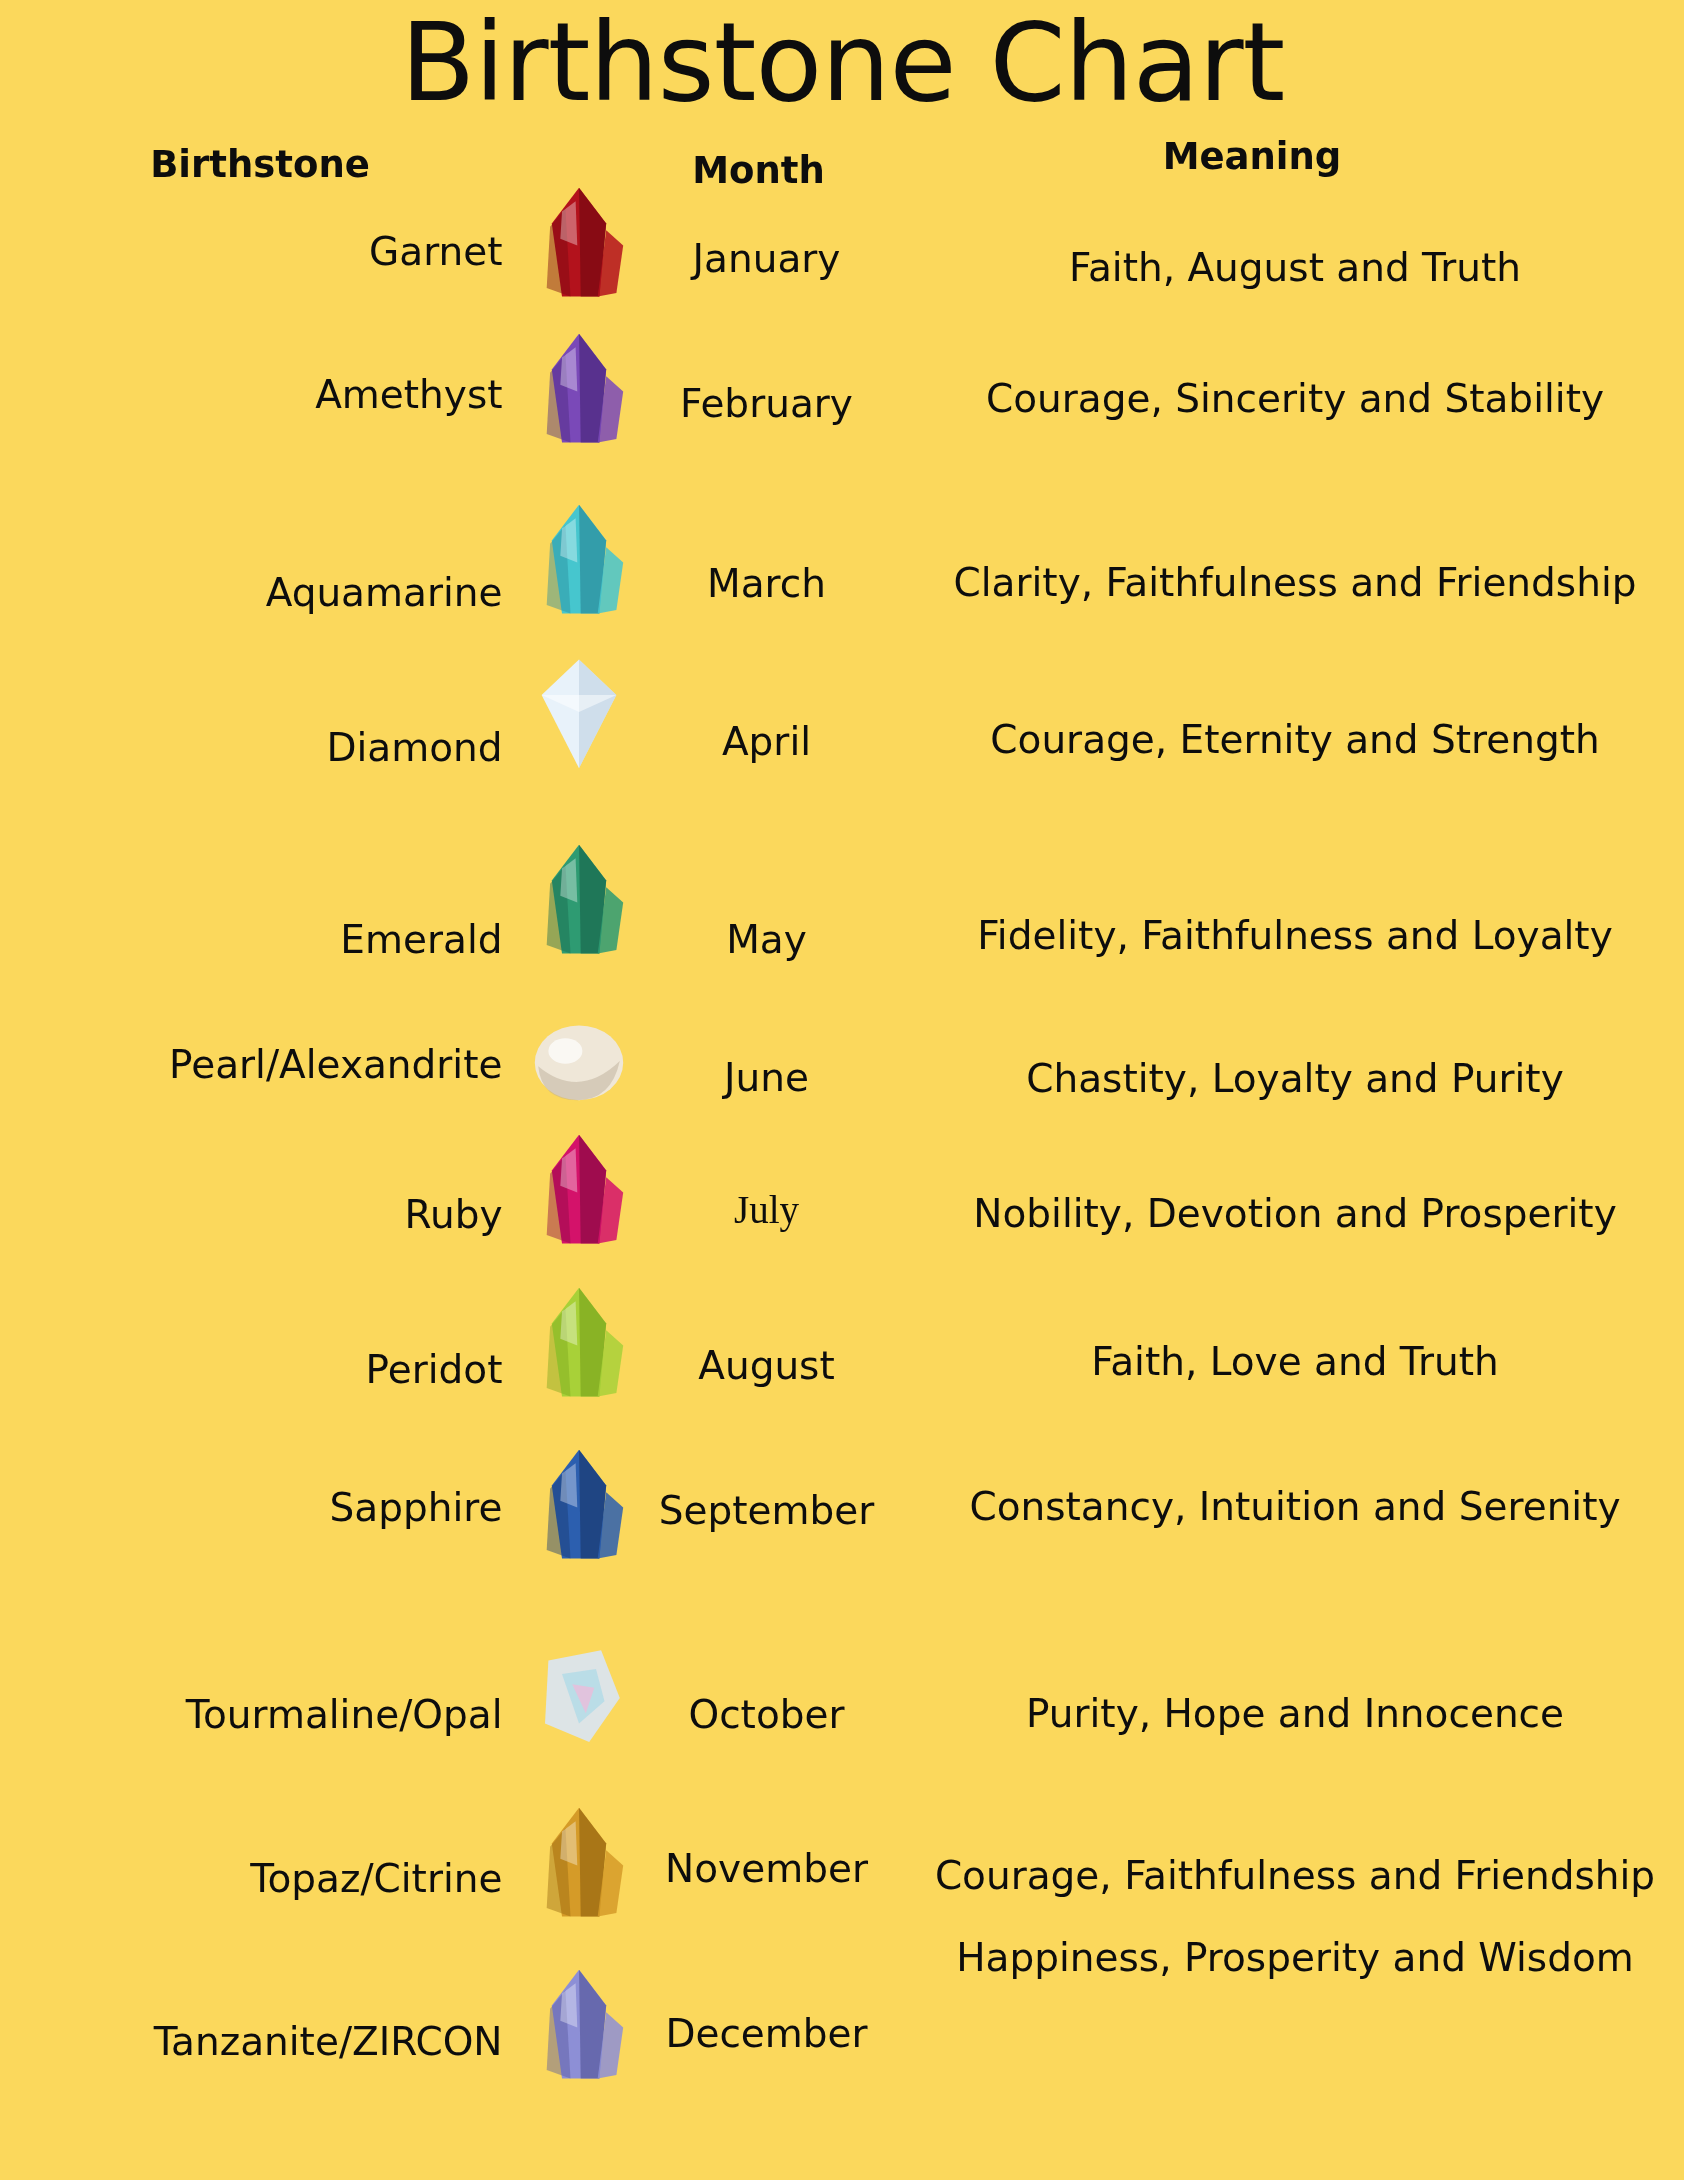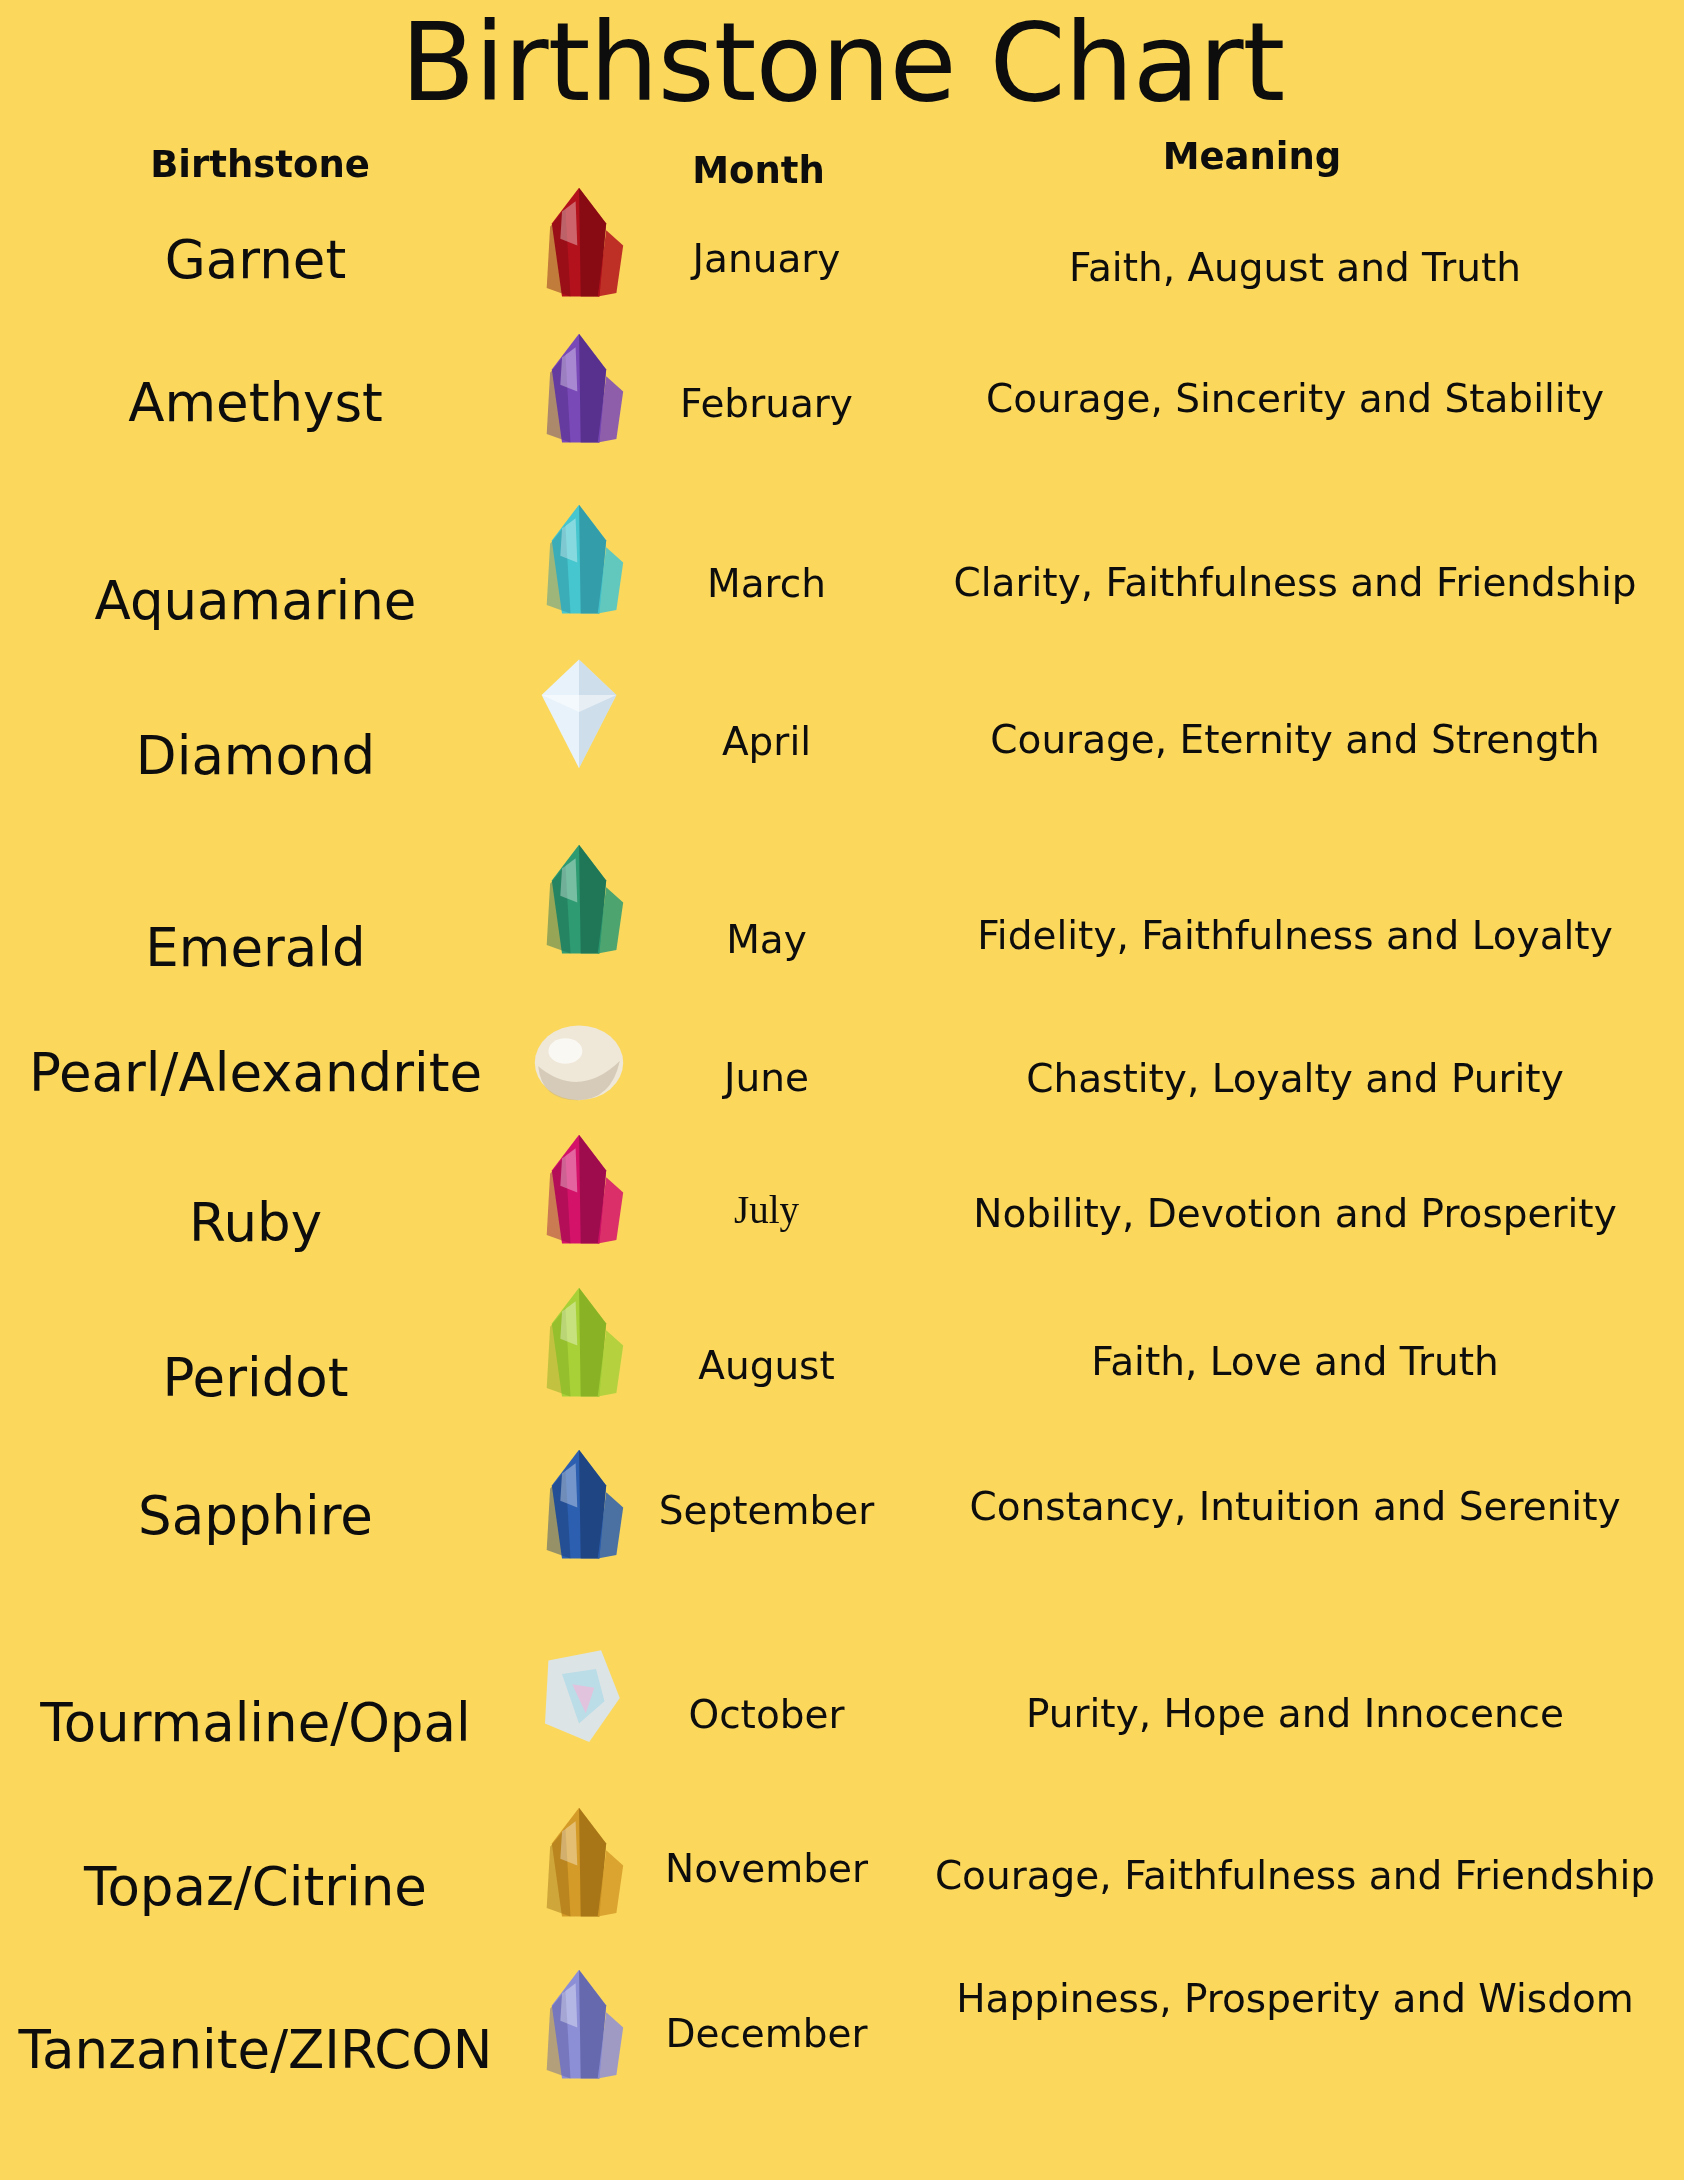--- a/index.html
+++ b/index.html
@@ -48,22 +48,22 @@
   .row {
     position: absolute;
     left: 0;
     width: 1685px;
     height: 0;
   }
   .cell-stone {
     position: absolute;
     left: 8.5px;
     width: 494px;
-    text-align: center;
-    font-size: 53px;
+    text-align: right;
+    font-size: 39px;
     line-height: 1.12;
   }
   .cell-month {
     position: absolute;
     left: 630px;
     width: 273px;
     text-align: center;
     font-size: 39px;
     line-height: 1.12;
   }
@@ -251,18 +251,18 @@
         <div class="gem" style="top: 1968px;">
           <svg width="102" height="119" viewBox="0 0 120 140">
             <polygon points="60,2 92,44 84,130 40,130 28,44" fill="#8D8FD6"></polygon>
             <polygon points="60,2 92,44 84,130 62,130" fill="#5B5CA0" opacity=".75"></polygon>
             <polygon points="26,48 44,26 50,130 22,120" fill="#5B5CA0" opacity=".45"></polygon>
             <polygon points="92,52 112,70 104,126 82,130" fill="#8D8FD6" opacity=".85"></polygon>
             <polygon points="40,30 56,18 58,70 38,62" fill="#ffffff" opacity=".35"></polygon>
           </svg>
         </div>
         <div class="cell-month" style="top: 2012px;">December</div>
-        <div class="cell-meaning" style="top: 1976px;">Happiness, Prosperity and Wisdom</div>
+        <div class="cell-meaning" style="top: 1935px;">Happiness, Prosperity and Wisdom</div>
       </div>
     </div>
 
 </div>
 
 
 </body></html>

